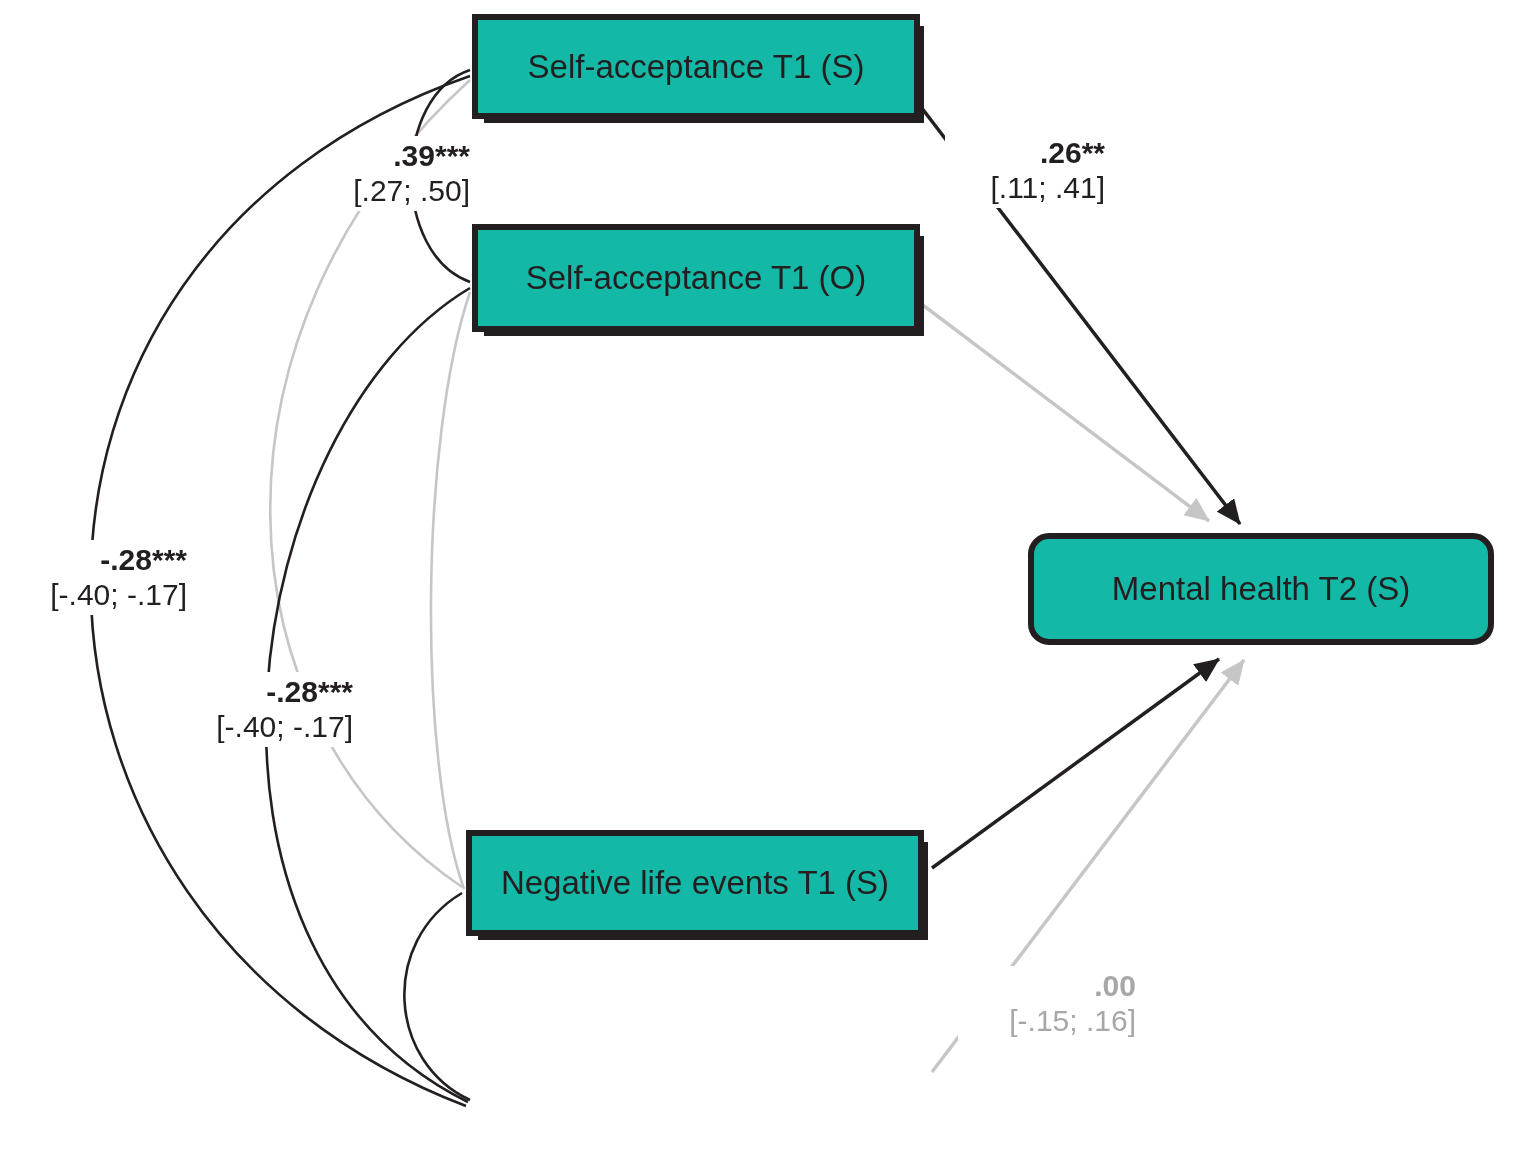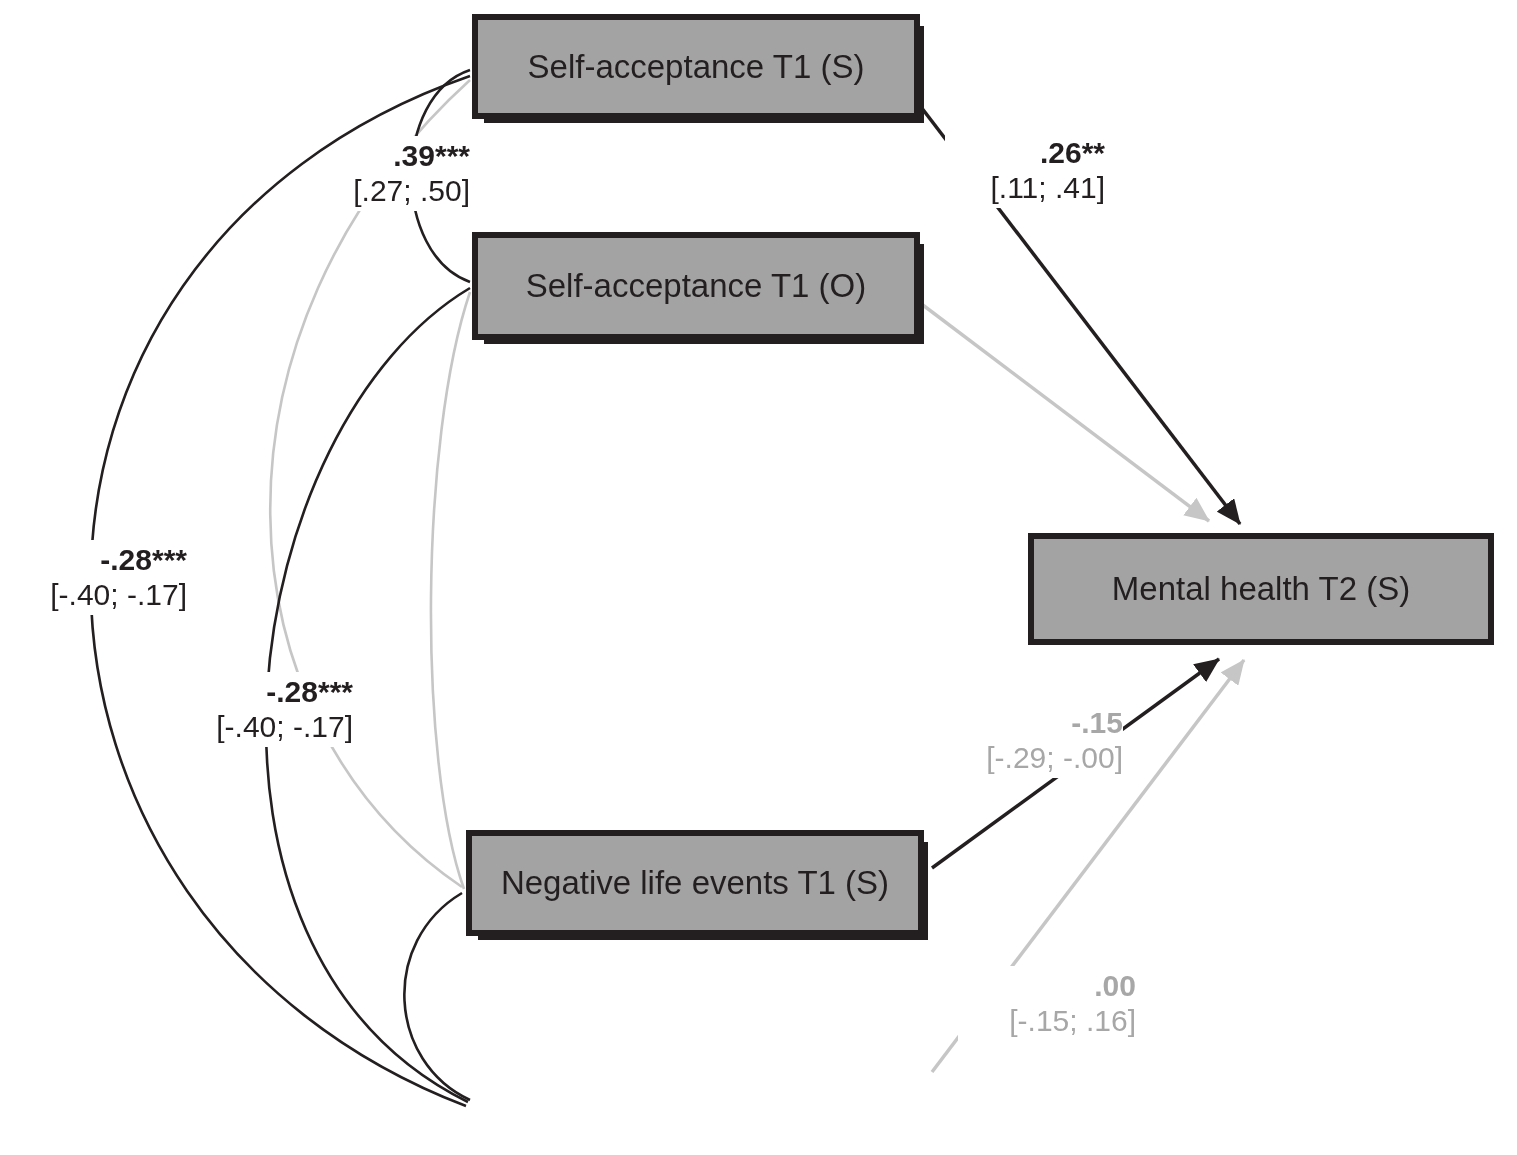--- a/index.html
+++ b/index.html
@@ -13,21 +13,21 @@
   }
   svg.lines {
     position: absolute;
     left: 0; top: 0;
     width: 1517px; height: 1155px;
     z-index: 1;
   }
   .box {
     position: absolute;
     z-index: 3;
-    background: #a3a3a3;
+    background: #14b8a6;
     border: 6px solid #231f20;
     box-sizing: border-box;
     display: flex;
     align-items: center;
     justify-content: center;
     font-size: 33px;
     color: #231f20;
     text-align: center;
     box-shadow: 8px 8px 0 -4px #231f20;
   }
@@ -88,41 +88,37 @@
   <div class="plabel black" style="left:12px; top:540px; width:175px;">
     <div class="coef">-.28***</div>
     <div class="ci">[-.40; -.17]</div>
   </div>
 
   <div class="plabel black" style="left:178px; top:672px; width:175px;">
     <div class="coef">-.28***</div>
     <div class="ci">[-.40; -.17]</div>
   </div>
 
-  <div class="plabel gray" style="left:945px; top:703px; width:178px;">
-    <div class="coef">-.15</div>
-    <div class="ci">[-.29; -.00]</div>
-  </div>
 
 
   <div class="plabel gray" style="left:958px; top:930px; width:178px;margin-top:36px;">
     <div class="coef">.00</div>
     <div class="ci">[-.15; .16]</div>
   </div>
 
   <div class="box" style="left:472px; top:14px; width:448px; height:105px;">
     <span>Self-acceptance T1 (S)</span>
   </div>
 
-  <div class="box" style="left:472px; top:232px; width:448px; height:108px;">
+  <div class="box" style="left:472px; top:224px; width:448px; height:108px;">
     <span>Self-acceptance T1 (O)</span>
   </div>
 
   <div class="box" style="left:466px; top:830px; width:458px; height:106px;">
     <span>Negative life events T1 (S)</span>
   </div>
 
 
-  <div class="box no-shadow" style="left:1028px; top:533px; width:466px; height:112px;">
+  <div class="box no-shadow" style="left:1028px; top:533px; width:466px; height:112px;border-radius:21px;">
     <span>Mental health T2 (S)</span>
   </div>
 
 </div>
 
 </body></html>

